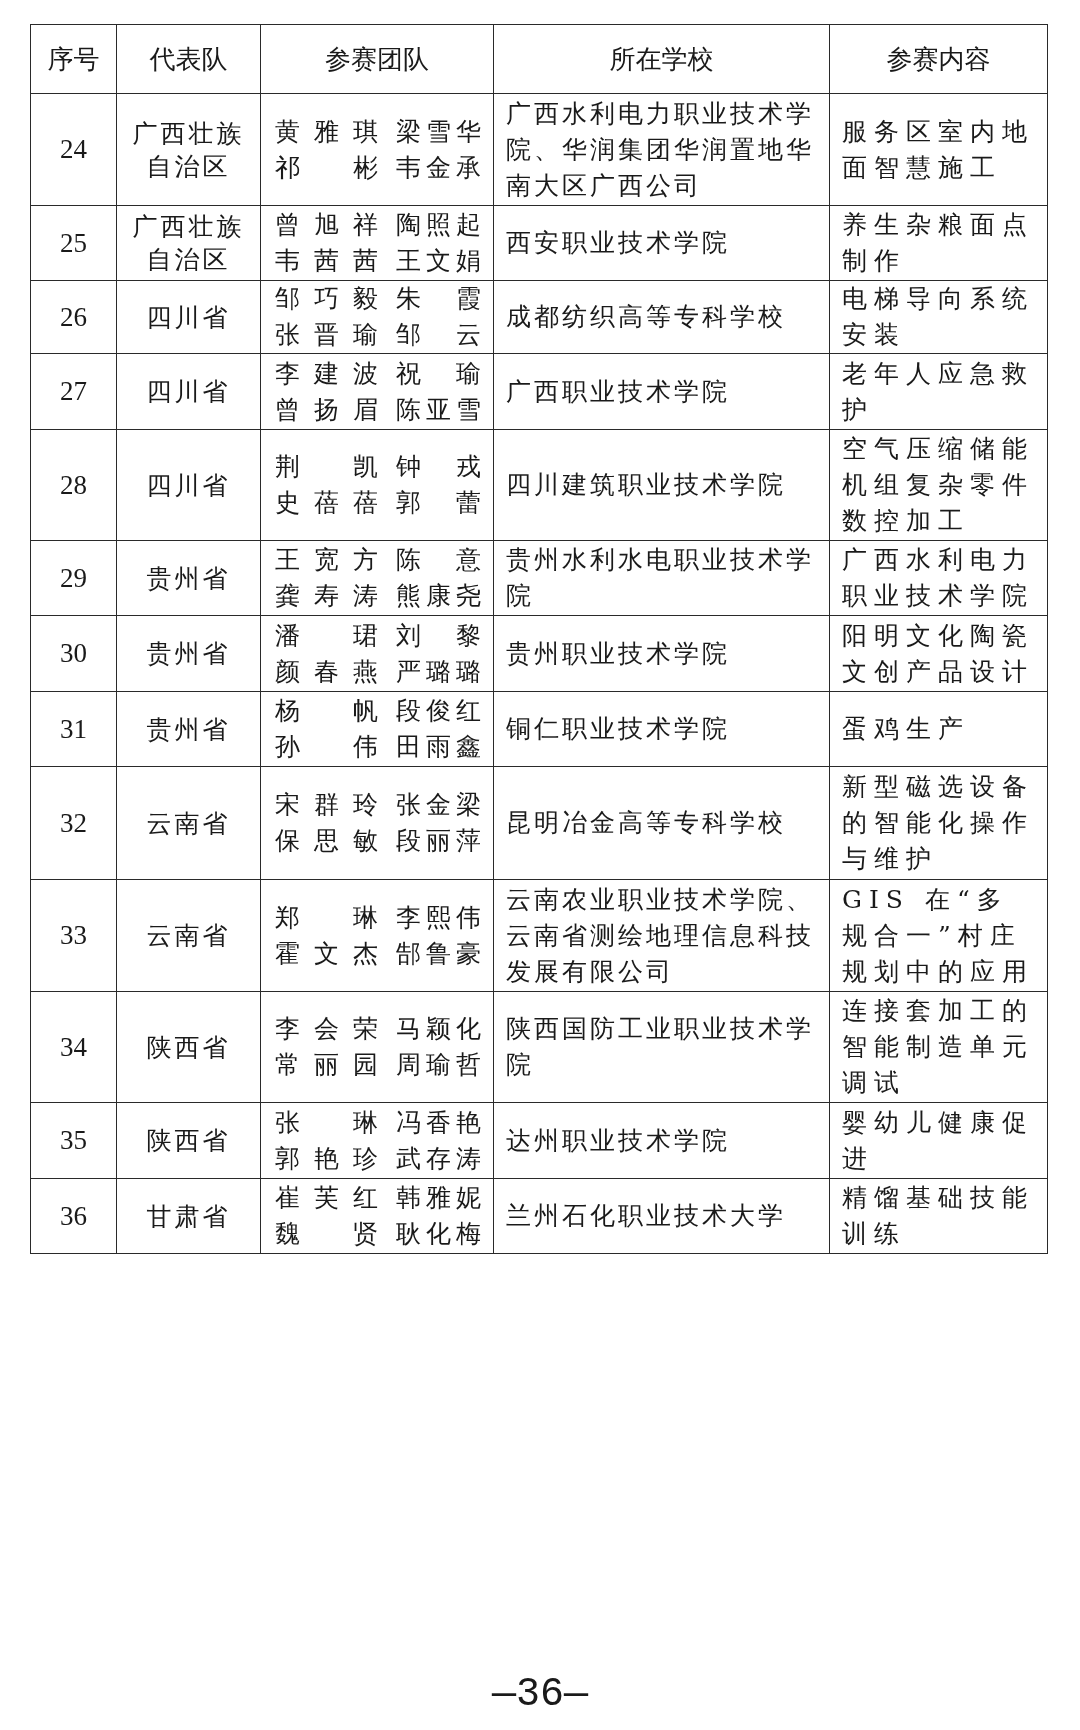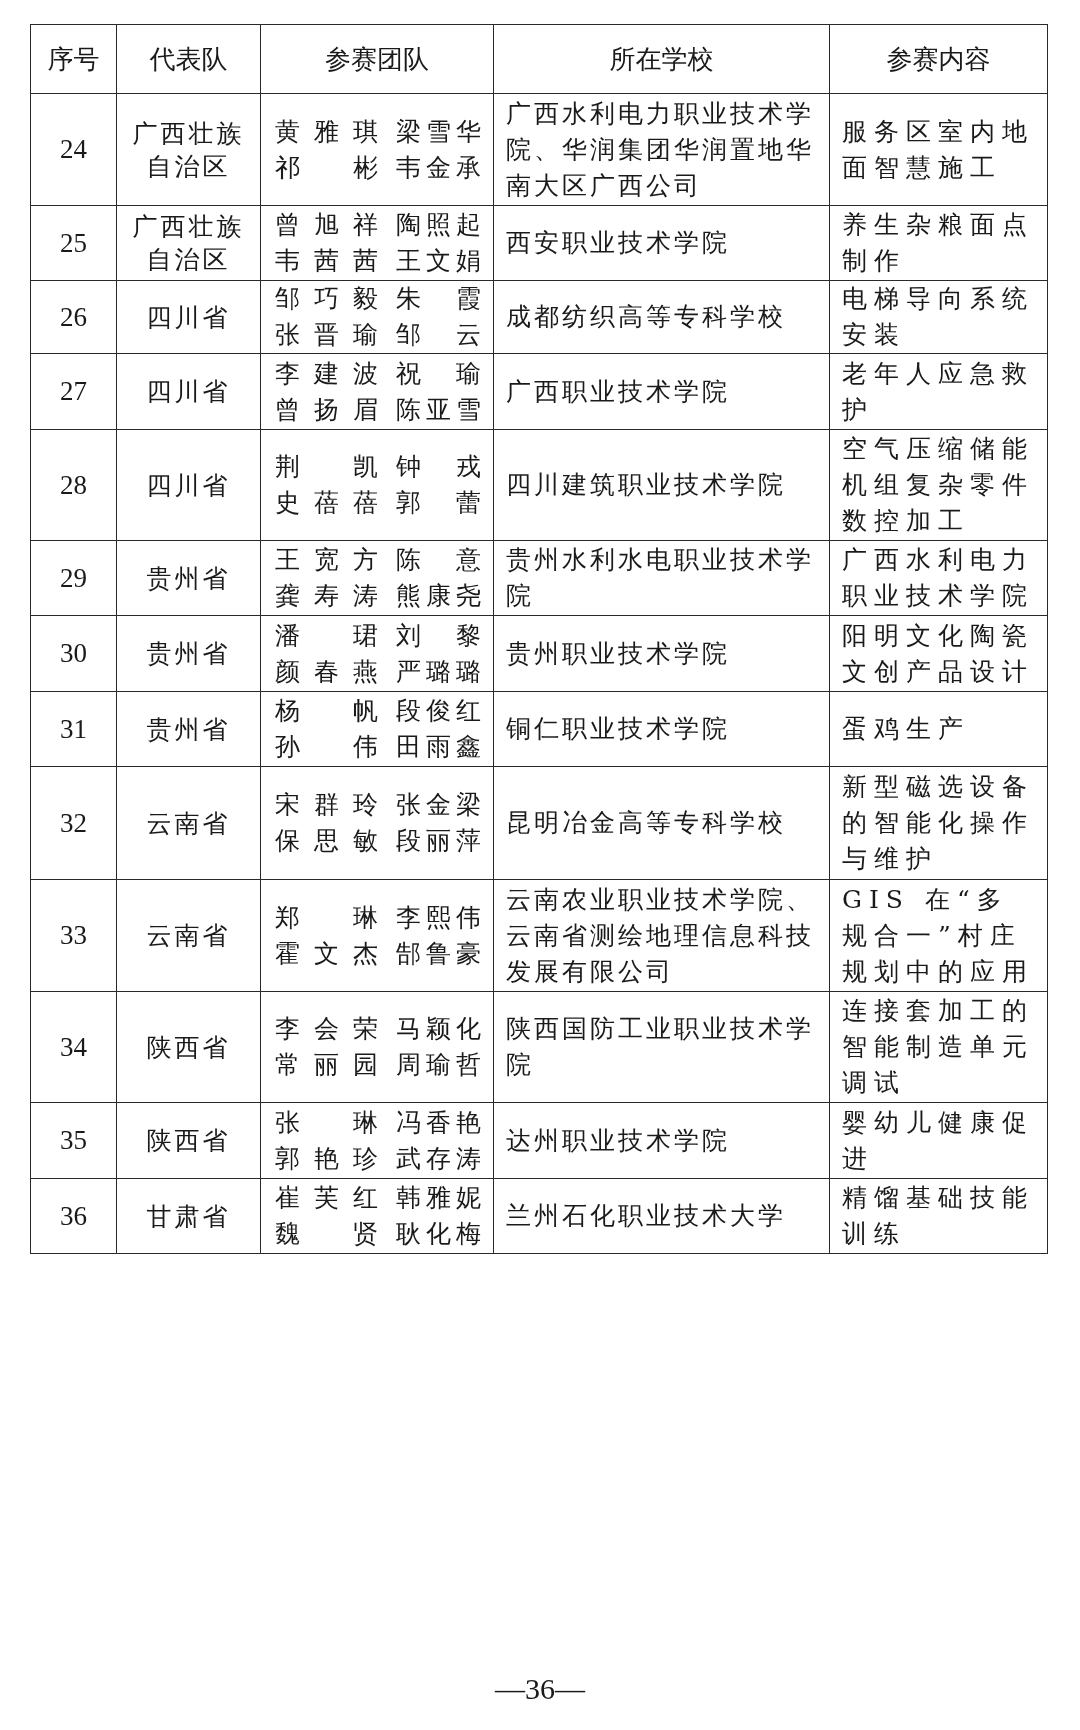--- a/index.html
+++ b/index.html
@@ -14,21 +14,21 @@
     .c-members { width:232px; }
     .c-school { width:335px; }
     .c-content { width:217px; }
     .members { display:grid; grid-template-columns: 1fr 1fr; row-gap:0; padding:0 12px 0 14px;
                font-size:25px; line-height:36px; }
     .members span { display:flex; justify-content:space-between; }
     .members span.r { padding-left:18px; }
     .school { padding:0 10px 0 12px; font-size:25px; line-height:36px; letter-spacing:3px; word-break:break-all; }
     .content { padding:0 8px 0 12px; font-size:25px; line-height:36px; letter-spacing:7px; word-break:break-all; }
     .page-number { position:absolute; top:1672px; left:0; width:1080px; text-align:center;
-                   font-family:Liberation Serif, serif; font-size:30px; }
+                   font-family:Liberation Mono, monospace; font-size:40px; }
   </style>
 </head>
 <body>
 
 <table class="page-table">
   <colgroup>
     <col style="width:85px">
       <col style="width:143px">
       <col style="width:232px">
       <col style="width:335px">

